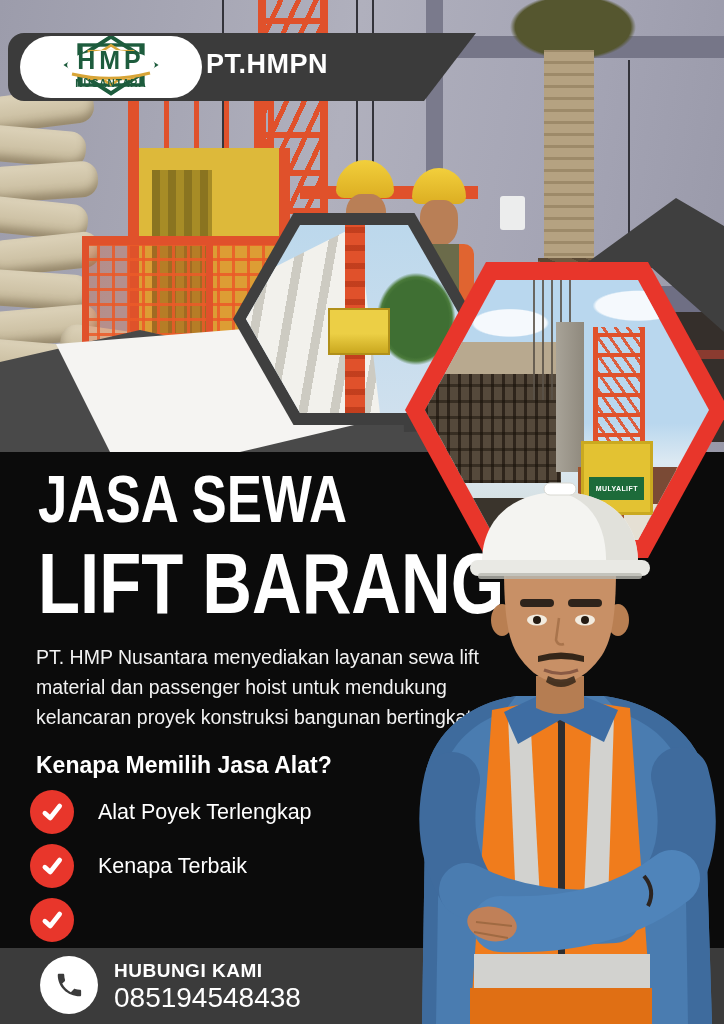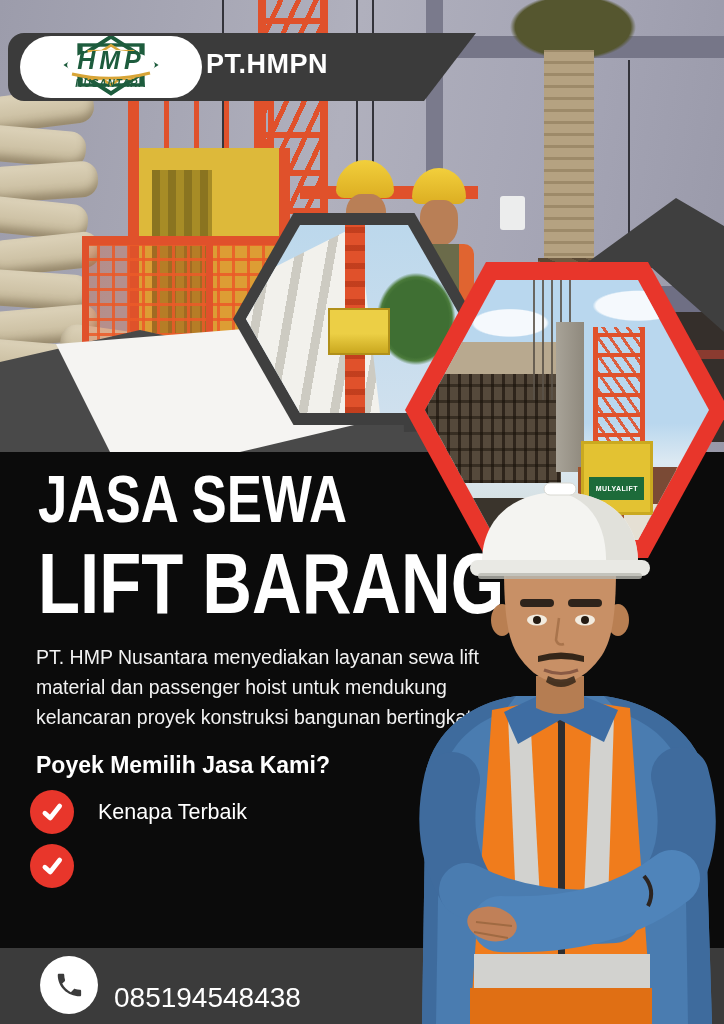--- a/index.html
+++ b/index.html
@@ -99,21 +99,21 @@
     letter-spacing:.4px;}
   .hr-roofs{right:0;bottom:6%;width:46%;height:22%;background:
     linear-gradient(100deg,#a0522d 0 40%,#7a4a35 40% 70%,#b86a3a 70%);}
   .hr-house{right:0;bottom:0;width:30%;height:14%;background:#e5e0d4;}
   .hr-rubble{left:0;bottom:0;width:36%;height:16%;background:#3a342c;}
 
   
   .ribbon{left:8px;top:33px;width:468px;height:68px;background:#3b3b3b;
     border-radius:16px 0 0 16px;
     clip-path:polygon(0 0,100% 0,calc(100% - 52px) 100%,0 100%);}
-  .logo-pill{left:12px;top:3px;width:182px;height:62px;background:#fff;border-radius:31px;font-style:italic;}
+  .logo-pill{left:12px;top:3px;width:182px;height:62px;background:#fff;border-radius:31px;}
   .pthmpn{left:198px;top:16px;color:#fff;font-size:27px;font-weight:800;letter-spacing:.5px;text-align:right;}
 
   
   .hline{color:#fff;font-weight:900;letter-spacing:0;line-height:1;
     transform:scaleX(.8);transform-origin:left top;white-space:nowrap;}
   .h1{left:38px;top:466px;font-size:66px;}
   .h2{left:38px;top:540px;font-size:86px;}
   .para{left:36px;top:642px;width:446px;color:#f2f2f2;font-size:19.5px;line-height:1.55;}
   .why{left:36px;top:752px;color:#fff;font-size:23px;font-weight:800;}
   .bullets{left:30px;top:790px;display:flex;flex-direction:column;gap:10px;}
@@ -230,46 +230,55 @@
         <path d="M52 38 Q91 47 130 37" stroke="#d8a537" stroke-width="3" fill="none"></path>
         <text x="91" y="51" text-anchor="middle" font-family="Liberation Sans, sans-serif" font-size="10" font-weight="bold" fill="#1d5c3d" letter-spacing="1">NUSANTARA</text>
       </svg>
     </div>
     <div class="abs pthmpn">PT.HMPN</div>
   </div>
 
   <div class="abs hline h1">JASA SEWA</div>
   <div class="abs hline h2">LIFT BARANG</div>
   <div class="abs para">PT. HMP Nusantara menyediakan layanan sewa lift material dan passenger hoist untuk mendukung kelancaran proyek konstruksi bangunan bertingkat.</div>
-  <div class="abs why">Poyek Memilih Jasa Kami?</div>
+  <div class="abs why">Kenapa Memilih Jasa Alat?</div>
 
   <div class="abs bullets">
     <div class="bullet">
       <span class="chk">
         <svg width="26" height="26" viewBox="0 0 44 44">
             <path d="M10 24 L19 32 L35 12" fill="none" stroke="#fff" stroke-width="8" stroke-linecap="round" stroke-linejoin="round"></path>
           </svg>
       </span>
-      <span class="bullet-label">Kenapa Terbaik</span>
+      <span class="bullet-label">Alat Poyek Terlengkap</span>
     </div>
     <div class="bullet">
       <span class="chk">
         <svg width="26" height="26" viewBox="0 0 44 44">
             <path d="M10 24 L19 32 L35 12" fill="none" stroke="#fff" stroke-width="8" stroke-linecap="round" stroke-linejoin="round"></path>
           </svg>
       </span>
+      <span class="bullet-label">Kenapa Terbaik</span>
+    </div>
+    <div class="bullet">
+      <span class="chk">
+        <svg width="26" height="26" viewBox="0 0 44 44">
+            <path d="M10 24 L19 32 L35 12" fill="none" stroke="#fff" stroke-width="8" stroke-linecap="round" stroke-linejoin="round"></path>
+          </svg>
+      </span>
     </div>
   </div>
 
   <div class="abs bar">
     <div class="abs phone-circ">
       <svg width="30" height="30" viewBox="0 0 24 24">
           <path fill="#3b3b3b" d="M6.6 10.8c1.5 3 3.9 5.4 6.9 6.9l2.3-2.3c.3-.3.7-.4 1.1-.2 1.2.4 2.5.6 3.8.6.6 0 1 .4 1 1V20c0 .6-.4 1-1 1C10.6 21 3 13.4 3 4c0-.6.4-1 1-1h3.2c.6 0 1 .4 1 1 0 1.3.2 2.6.6 3.8.1.4 0 .8-.2 1.1L6.6 10.8z"></path>
         </svg>
     </div>
+    <div class="abs c-label">HUBUNGI KAMI</div>
     <div class="abs c-phone">085194548438</div>
   </div>
 
   <svg class="abs man" viewBox="0 0 316 544">
 
     <path d="M18 290 C30 244 70 222 108 216 L196 216 C240 222 278 244 296 286 L304 544 L14 544 Z" fill="#4a7cb0"></path>
     <path d="M18 290 C30 244 70 222 108 216 L96 232 C62 244 40 268 32 300 L28 544 L14 544 Z" fill="#3c689a" opacity=".85"></path>
     <path d="M296 286 C278 244 240 222 196 216 L210 232 C246 244 268 266 276 298 L280 544 L304 544 Z" fill="#3c689a" opacity=".85"></path>
 
     <path d="M84 230 L136 220 L168 220 L222 228 L244 544 L62 544 Z" fill="#f07c1c"></path>

